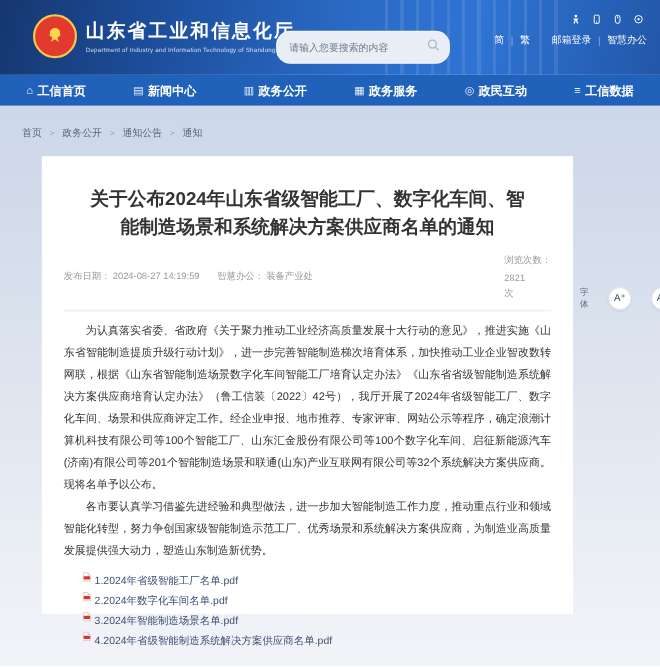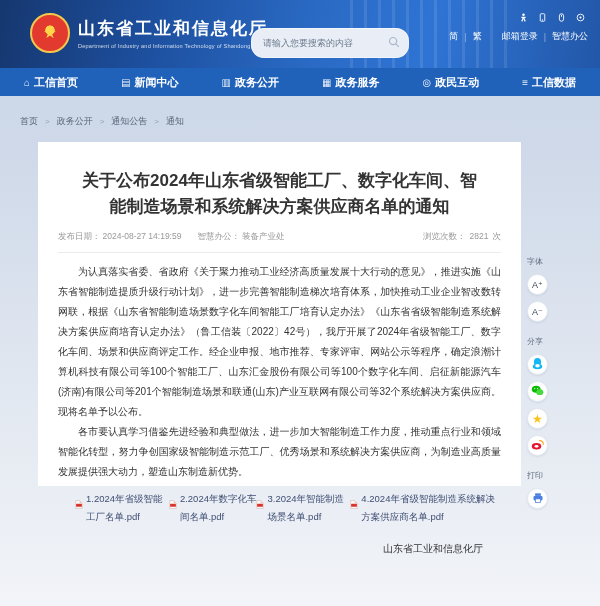--- a/index.html
+++ b/index.html
@@ -43,45 +43,45 @@
     font-size:11px; font-weight:bold; cursor:pointer; white-space:nowrap; }
   .nav-item .nav-ico { font-size:10px; font-weight:normal; opacity:.92; }
 
   
   .breadcrumb { display:flex; align-items:center; gap:7px; padding:4px 0 0 20px;
     font-size:9px; color:#5b6678; height:46px; }
   .breadcrumb .bc-sep { color:#93a0b4; font-size:8px; }
   .breadcrumb span[data-interactable="true"] { cursor:pointer; }
 
   
-  .card { position:absolute; left:38px; top:142px; width:483px; height:344px;
+  .card { position:absolute; left:38px; top:142px; width:483px; height:416px;
     background:#fff; padding:26px 20px 0; }
   .card-title { text-align:center; font-size:17px; font-weight:bold; color:#333;
     line-height:26px; padding:0 24px; }
   .meta-row { display:flex; align-items:center; margin-top:11px; padding-bottom:9px;
     border-bottom:1px solid #ebebeb; font-size:8.5px; color:#999; }
   .meta-left { display:flex; gap:16px; }
-  .meta-right { margin-left:auto; display:flex; gap:4px; }
+  .meta-right { margin-left:auto; display:flex; gap:4px;flex-direction:column; }
   .meta-item { display:flex; gap:2px; }
 
   .article-body { margin-top:9px; font-size:10px; color:#333; line-height:20px; text-align:justify; }
   .article-body p.indent { text-indent:2em; }
 
   .attachments { display:flex; margin:8px 0 0 17px; font-size:9.5px; }
   .att-label { color:#333; flex:none; line-height:18px; }
-  .att-list { display:flex; flex-direction:row; }
+  .att-list { display:flex; flex-direction:column; }
   .att-item { display:flex; align-items:center; gap:3px; line-height:18px; }
   .att-item a { color:#3f4e73; text-decoration:none; cursor:pointer; }
   .pdf-ico { position:relative; top:-2px; flex:none; }
 
   .signature { text-align:right; padding-right:18px; font-size:10px; color:#333; margin-top:16px; }
 
   
   .side-toolbar { position:absolute; left:527px; top:256px; width:30px;
-    display:flex; flex-direction:column; gap:6px; }
+    display:flex; flex-direction:row; align-items:center; gap:18px; }
   .tool-label { font-size:8px; color:#5f6b7d; margin-bottom:1px; }
   .tool-label.gap { margin-top:8px; }
   .tool-btn { width:21px; height:21px; border-radius:50%; background:#fff;
     border:1px solid #e2e7ee; box-shadow:0 1px 2px rgba(40,70,120,.10);
     display:flex; align-items:center; justify-content:center; cursor:pointer;
     font-size:9px; color:#3c4654; flex:none; }
   .tool-btn .star { color:#f8c31c; font-size:12px; line-height:1; }
 </style>
 </head>
 <body>

